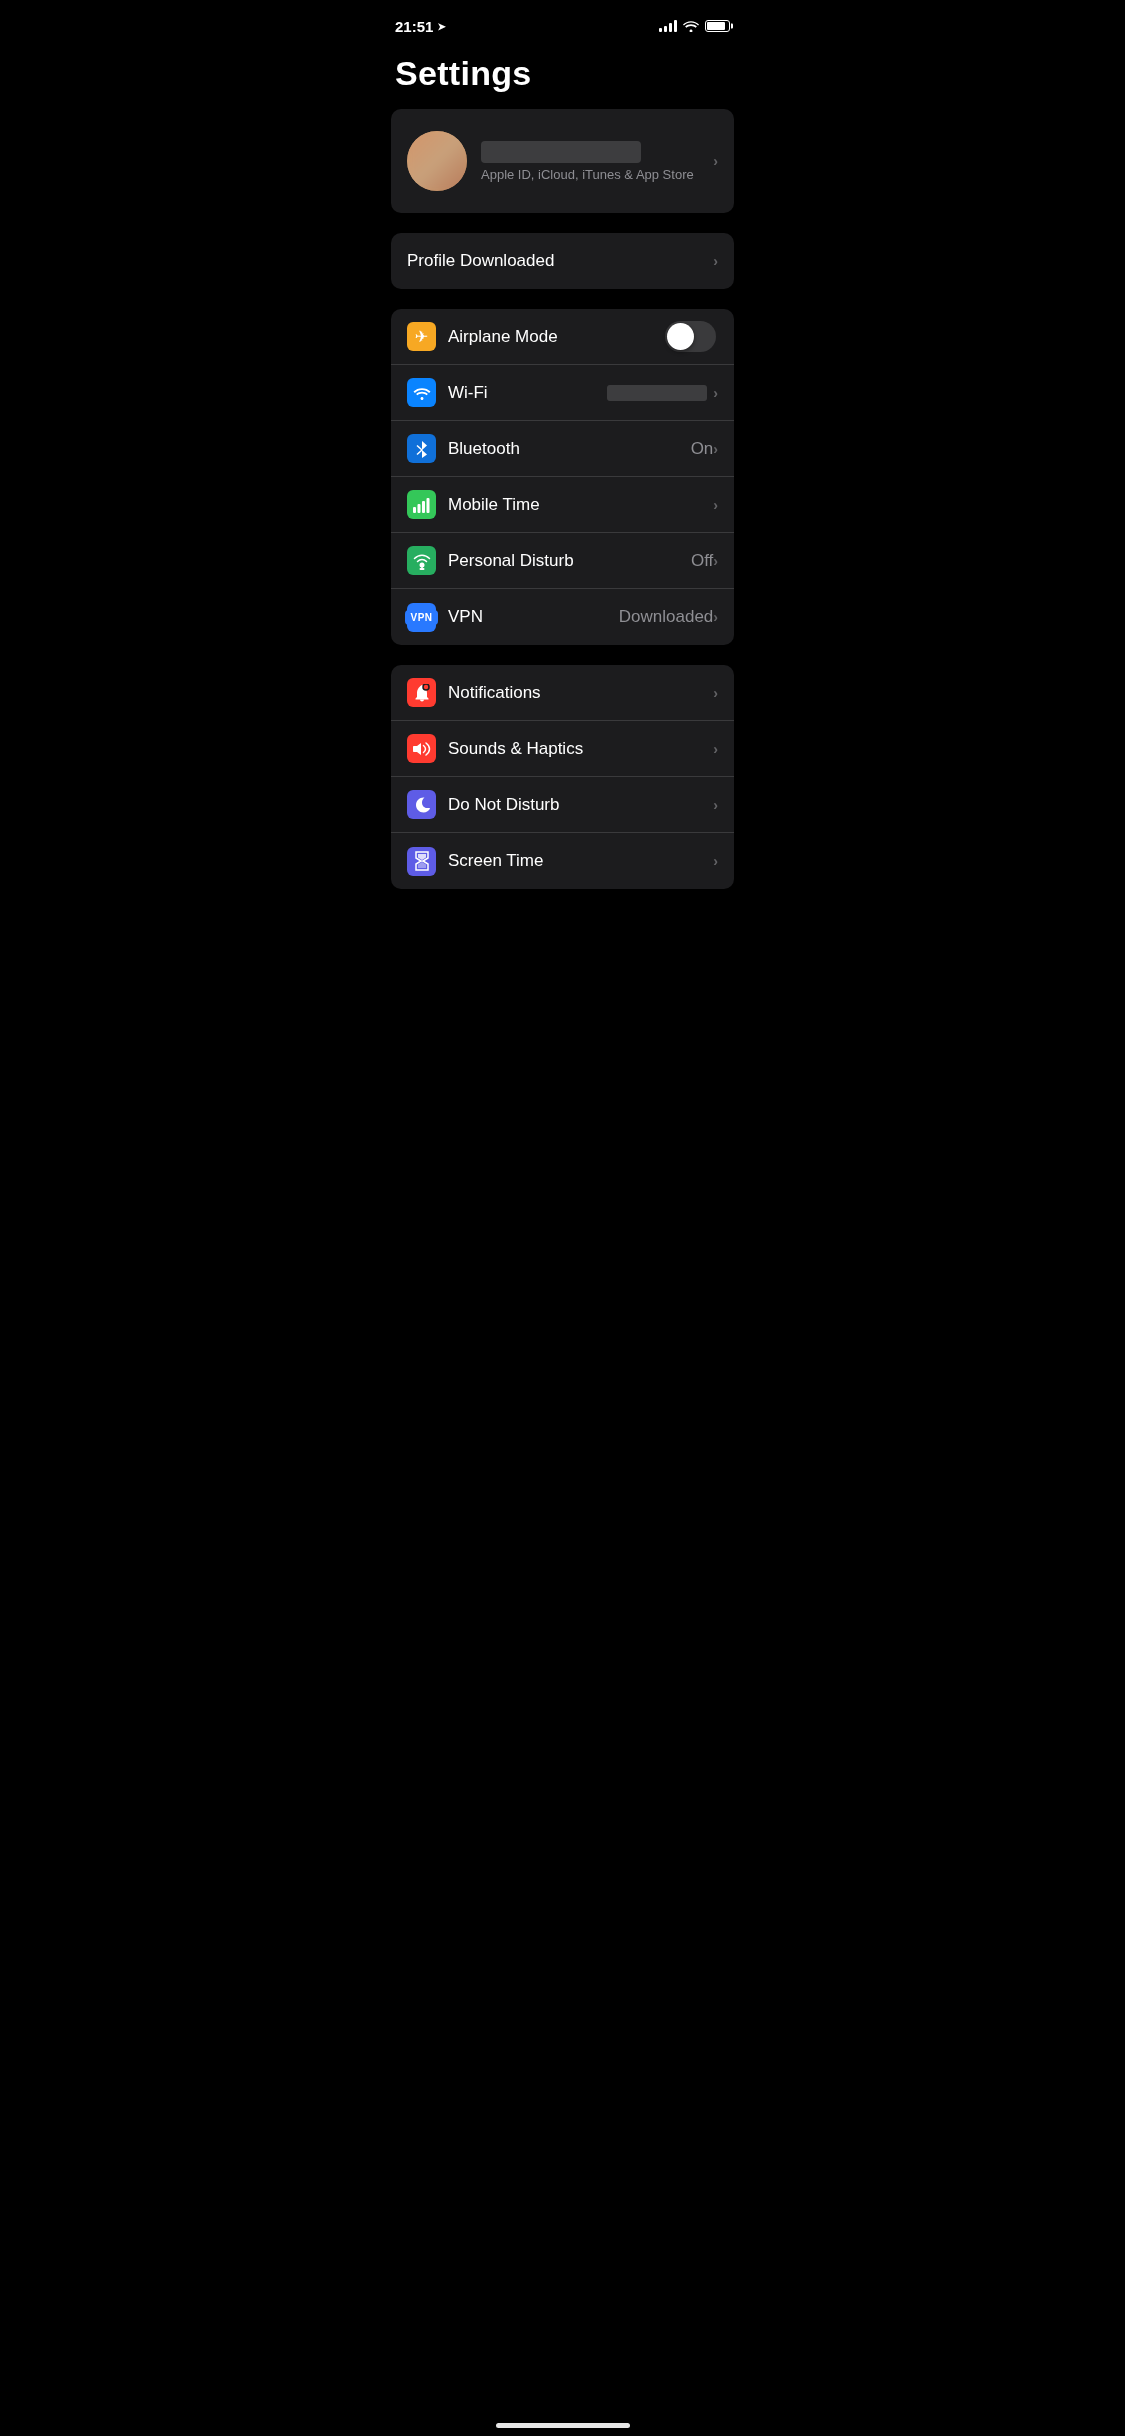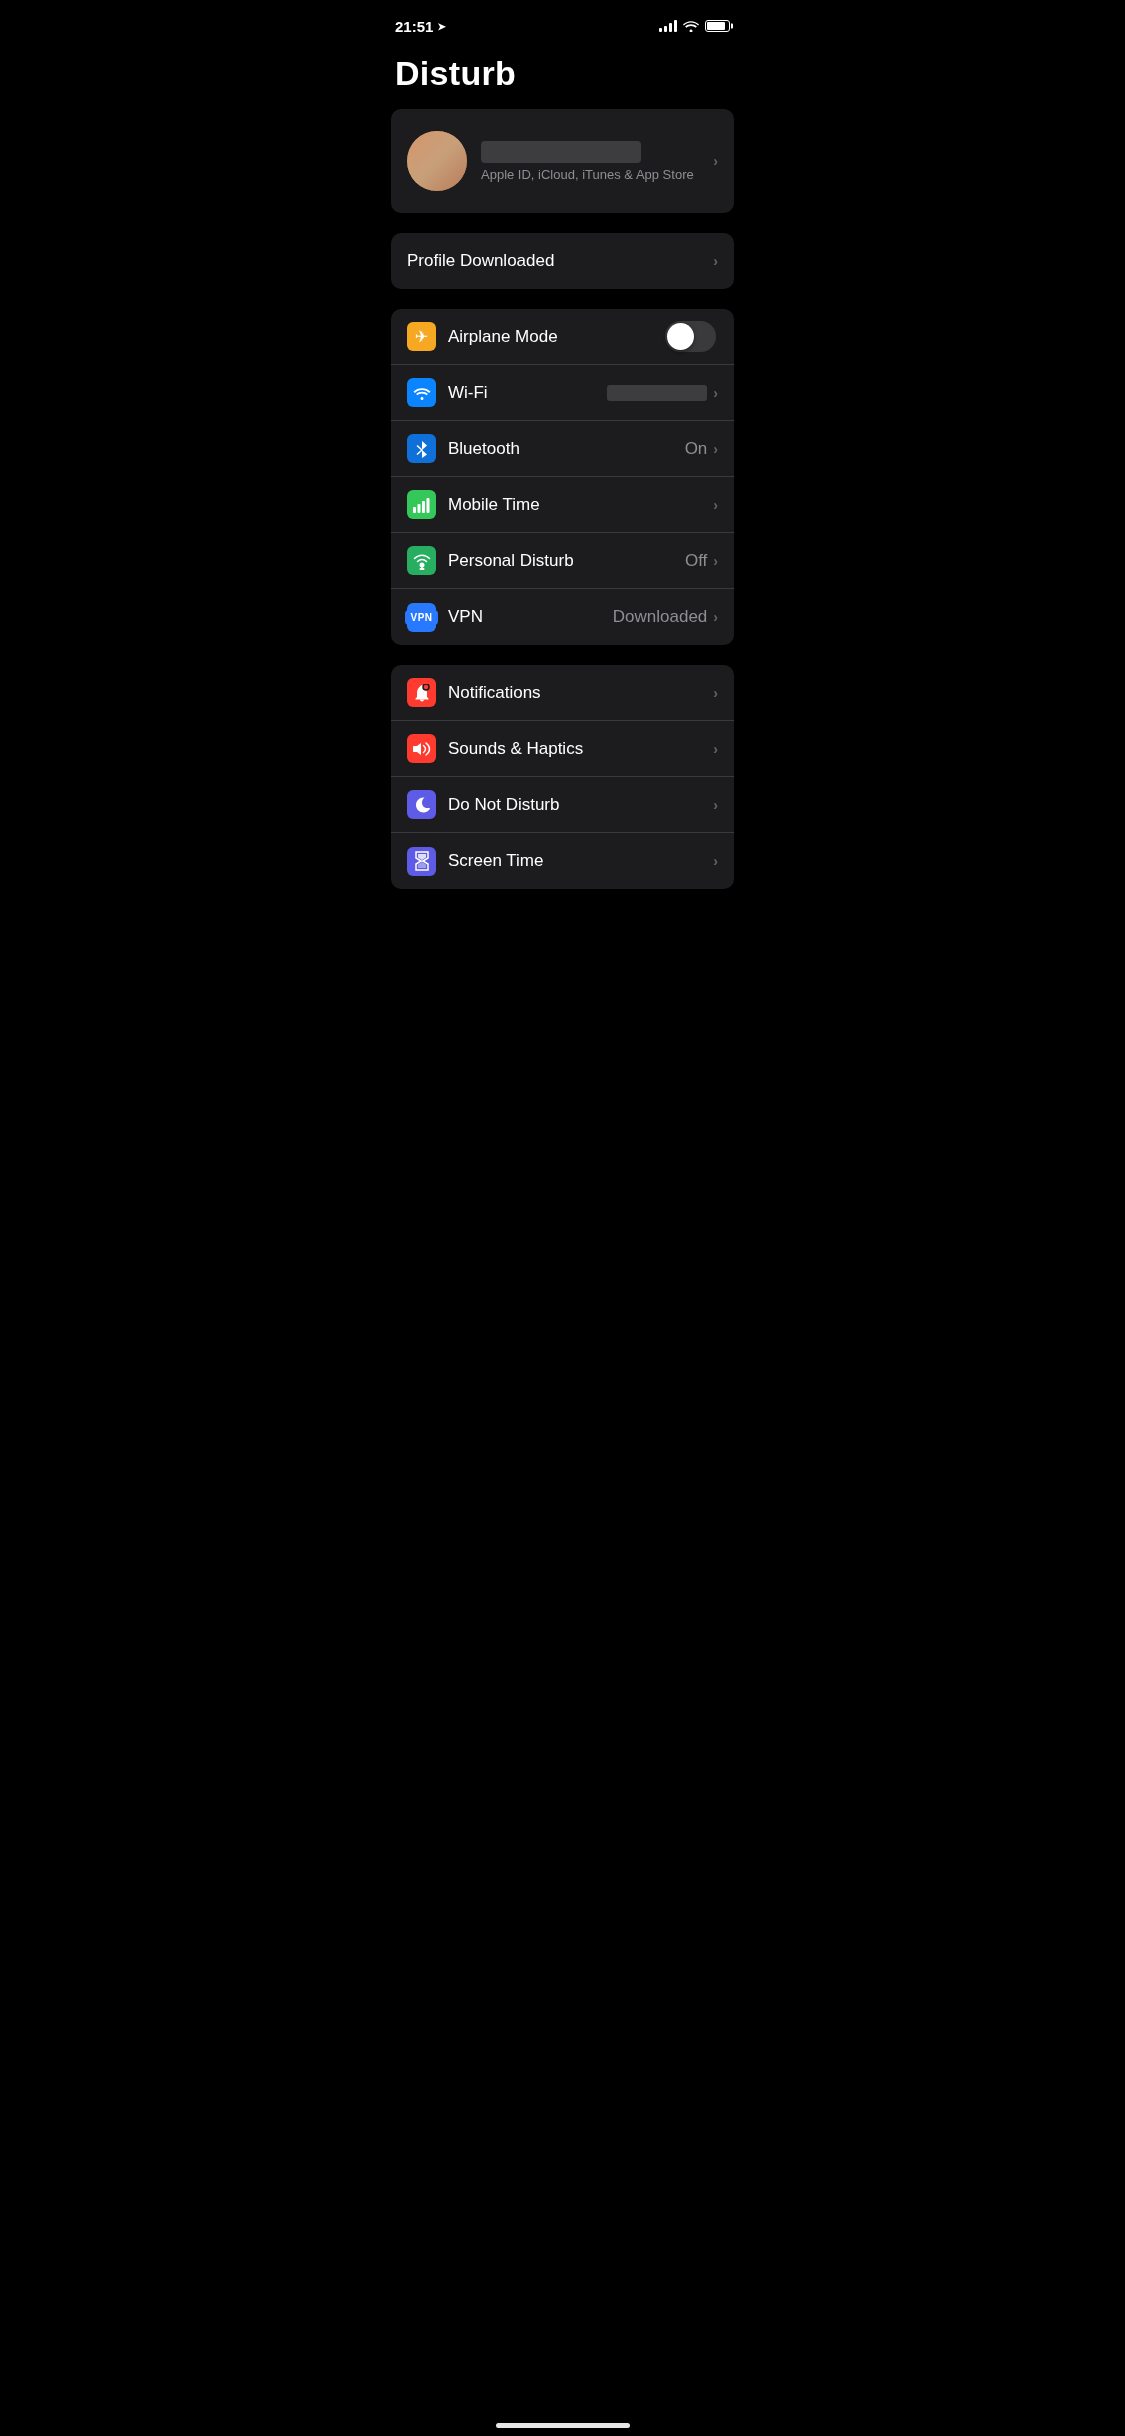--- a/index.html
+++ b/index.html
@@ -148,21 +148,20 @@
     .row-label {
       font-size: 17px;
       font-weight: 400;
       flex: 1;
       color: #fff;
     }
 
     .row-value {
       font-size: 17px;
       color: #8e8e93;
-      margin-right: 6px;
     }
 
     .chevron {
       color: #636366;
       font-size: 14px;
       font-weight: 600;
     }
 
     
     .toggle {
@@ -293,21 +292,21 @@
       <path d="M8 9.5 C8.8 9.5 9.5 10.2 9.5 11C9.5 11.8 8.8 12.5 8 12.5C7.2 12.5 6.5 11.8 6.5 11C6.5 10.2 7.2 9.5 8 9.5Z"></path>
       <path d="M8 6C9.8 6 11.4 6.7 12.6 7.8L13.9 6.5C12.4 5.1 10.3 4.2 8 4.2C5.7 4.2 3.6 5.1 2.1 6.5L3.4 7.8C4.6 6.7 6.2 6 8 6Z"></path>
       <path d="M8 2.5C10.8 2.5 13.3 3.6 15.1 5.4L16 4.5C14 2.5 11.2 1.2 8 1.2C4.8 1.2 2 2.5 0 4.5L0.9 5.4C2.7 3.6 5.2 2.5 8 2.5Z"></path>
     </svg>
     <div class="battery-icon">
       <div class="battery-fill"></div>
     </div>
   </div>
 </div>
 
-<div class="page-title">Disturb</div>
+<div class="page-title">Settings</div>
 
 <div class="settings-section">
   <div class="profile-row">
     <div class="avatar">
       <div class="avatar-blur"></div>
     </div>
     <div class="profile-info">
       <div class="profile-name"></div>
       <div class="profile-subtitle">Apple ID, iCloud, iTunes &amp; App Store</div>
     </div>

